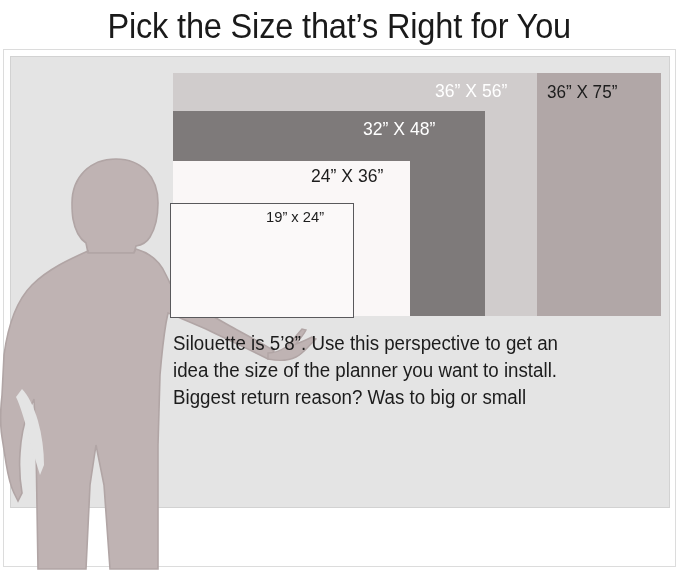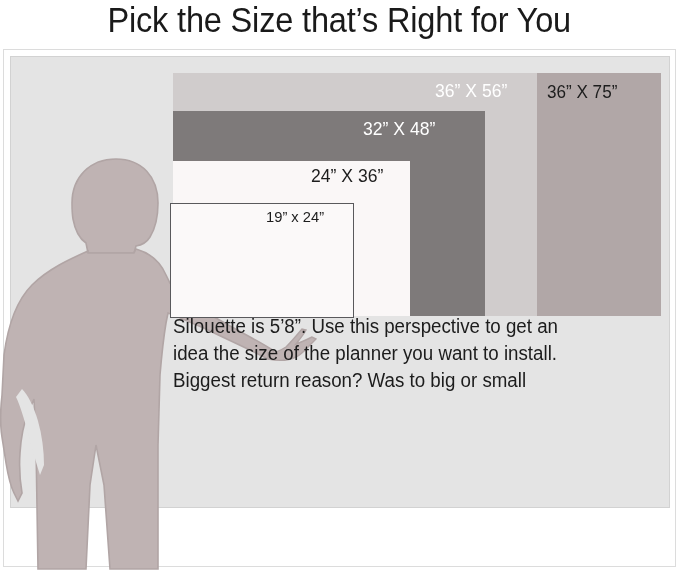--- a/index.html
+++ b/index.html
@@ -23,20 +23,21 @@
   }
 
   
   .title-bar {
     position: absolute;
     left: 0;
     top: 0;
     width: 679px;
     height: 52px;
     display: flex;
+    align-items: center;
     justify-content: center;
     background: #ffffff;
   }
   .title-text {
     font-family: "Liberation Sans", sans-serif;
     font-size: 35px;
     font-weight: 400;
     color: #1a1a1a;
     letter-spacing: -0.2px;
     white-space: nowrap;
@@ -157,21 +158,21 @@
     top: 145px;
     width: 330px;
     height: 425px;
     pointer-events: none;
   }
 
   
   .caption {
     position: absolute;
     left: 173px;
-    top: 313px;
+    top: 330px;
     width: 478px;
     font-family: "Liberation Sans", sans-serif;
     font-size: 19.5px;
     line-height: 27px;
     color: #1c1c1c;
   }
   .caption-line {
     white-space: nowrap;
     transform: scaleX(0.96);
     transform-origin: left center;

